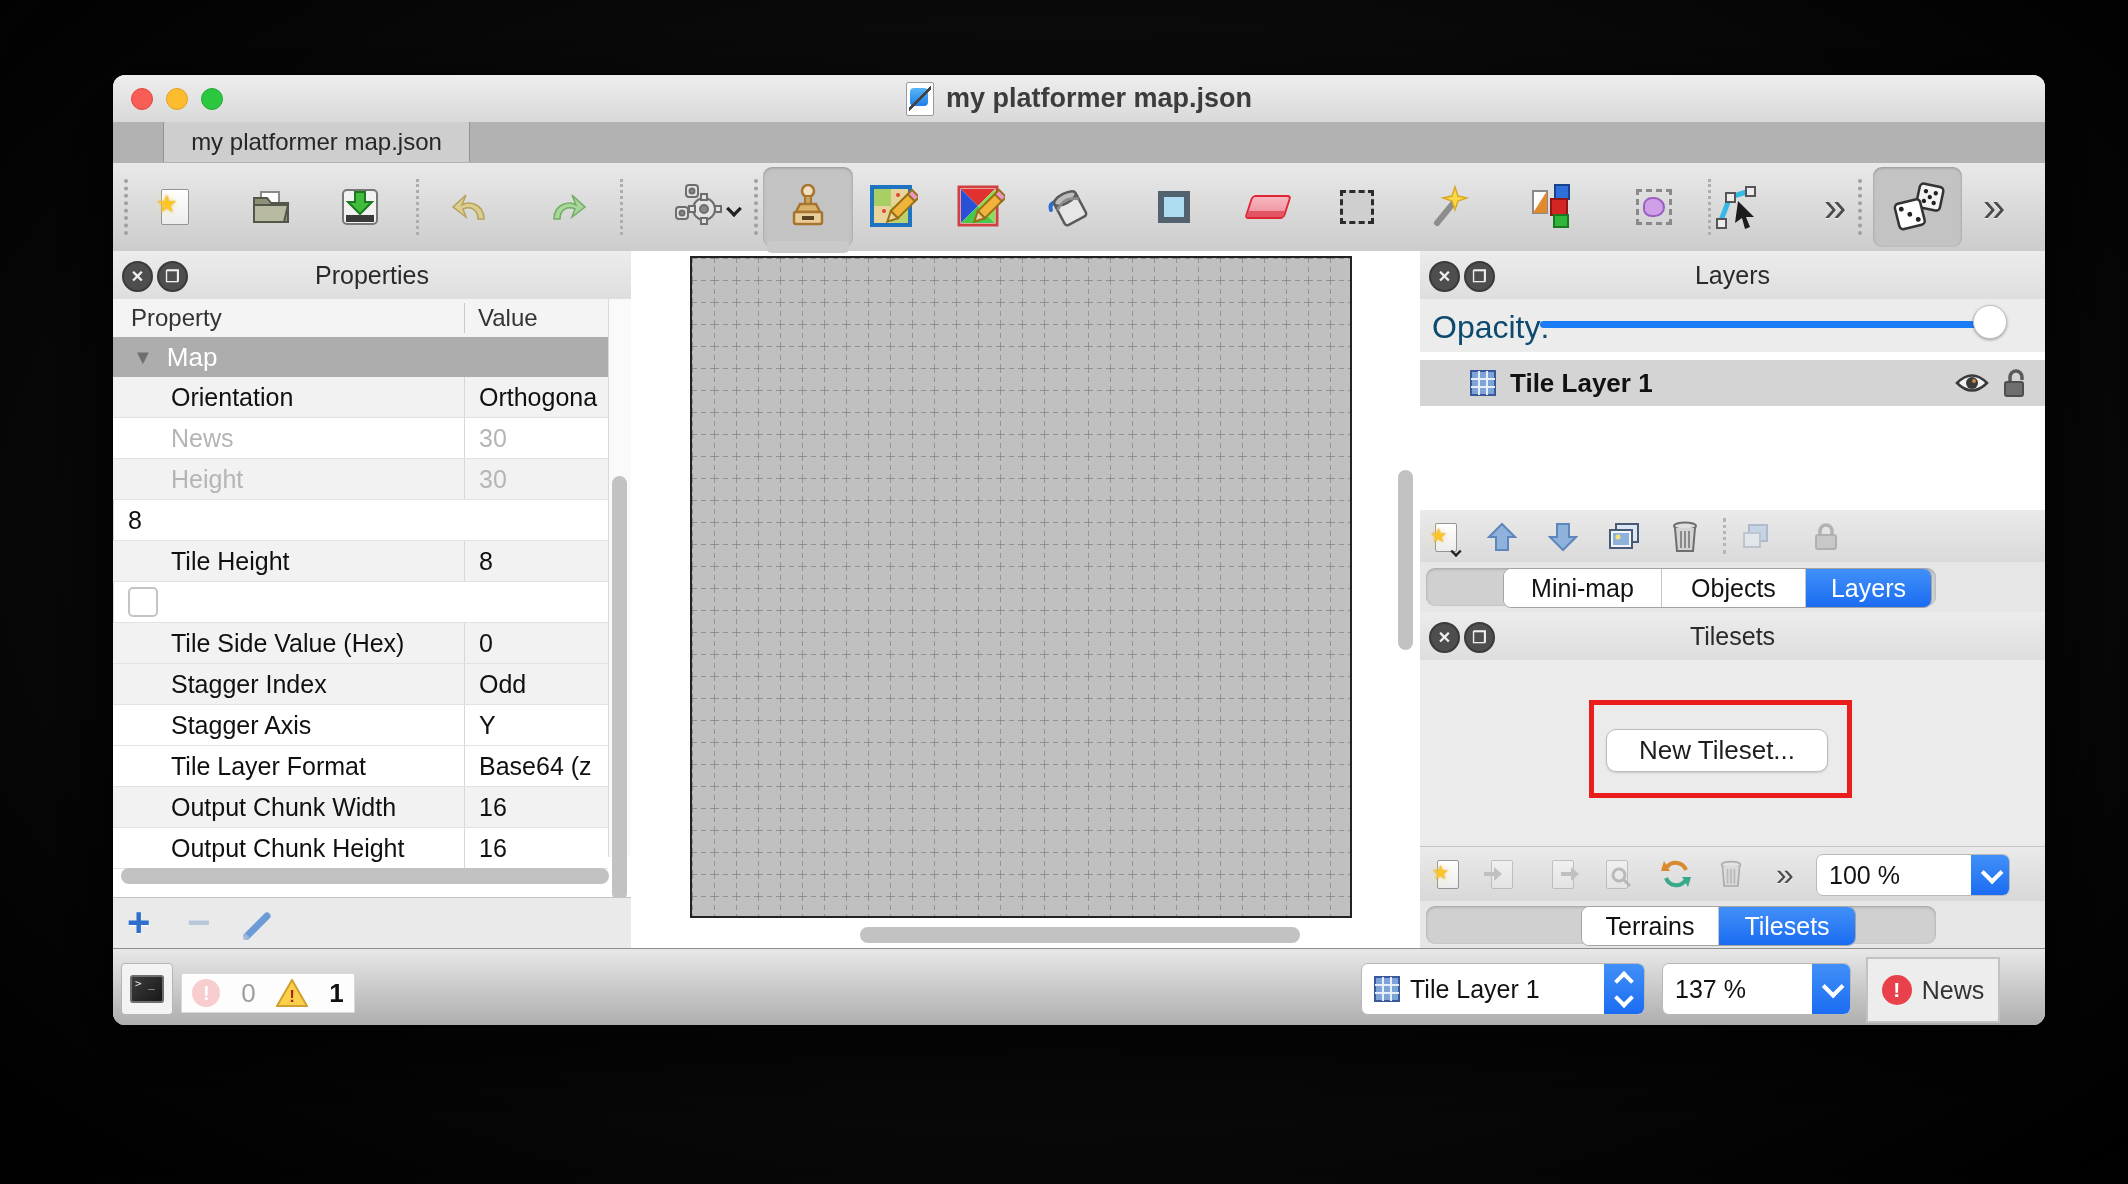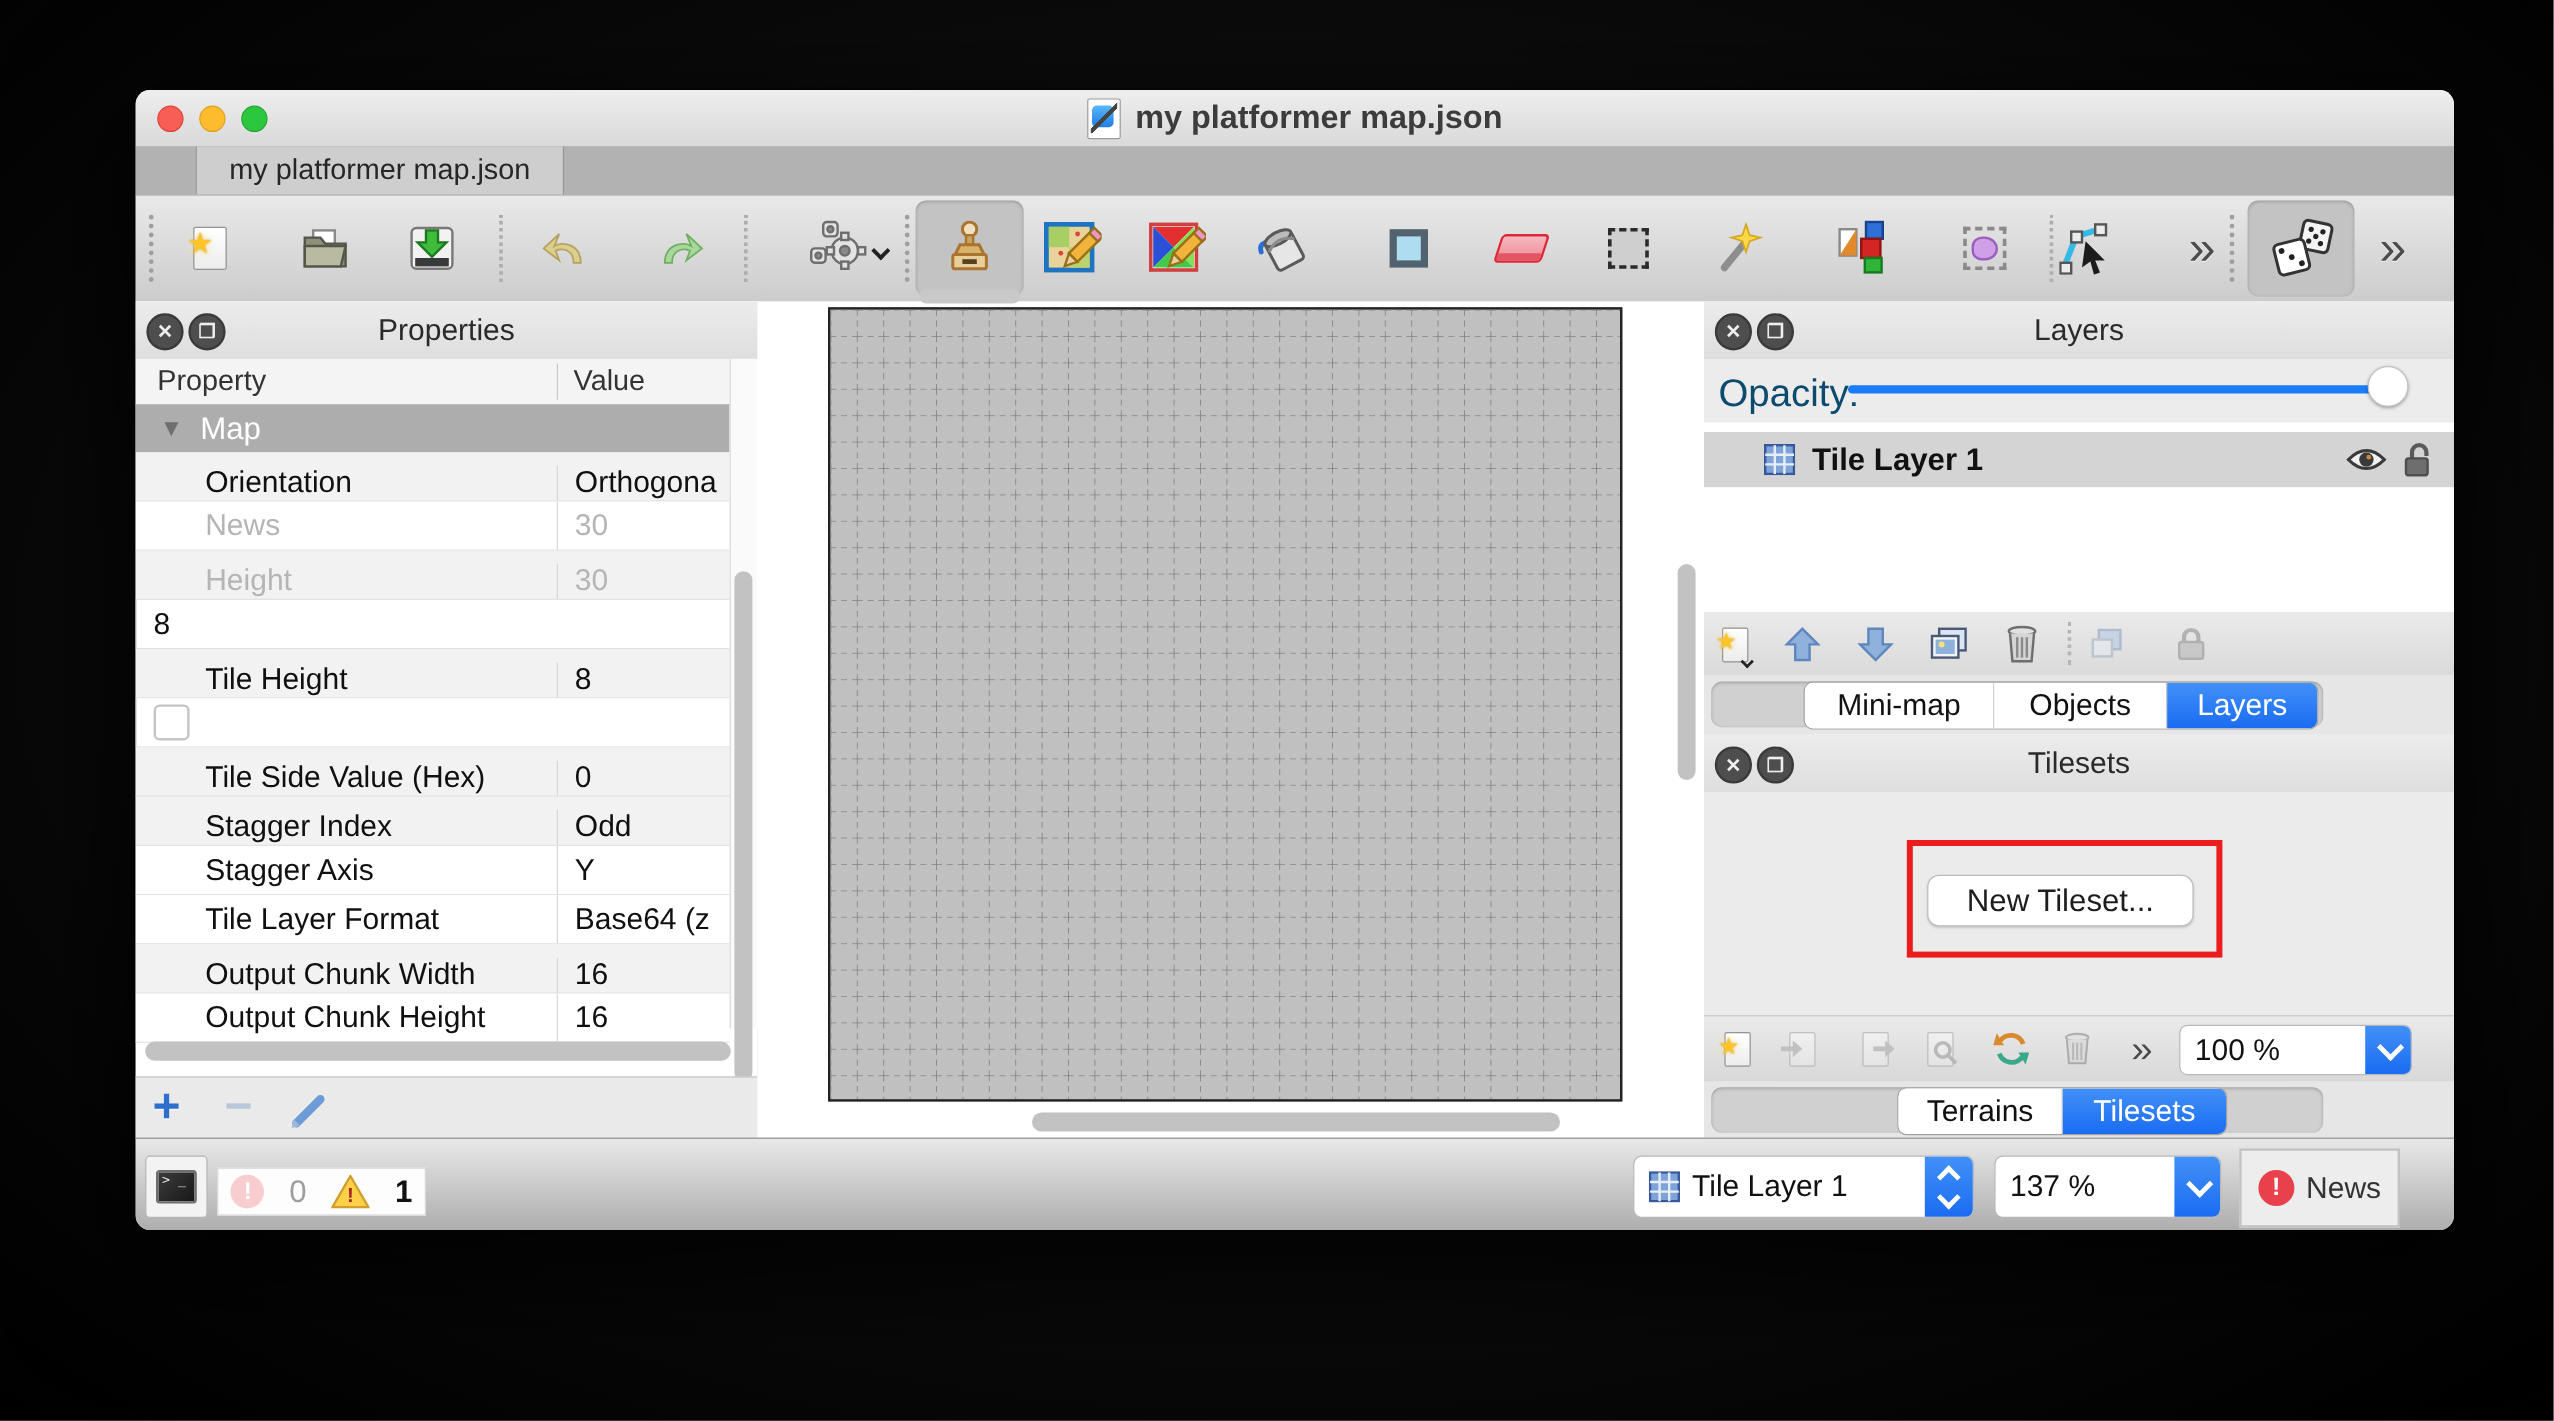--- a/index.html
+++ b/index.html
@@ -42,21 +42,21 @@
   .seg{position:absolute;height:38px;display:flex;border:1px solid #a3a3a3;border-radius:8px;overflow:hidden;background:#fff;}
   .seg .s{height:38px;display:flex;align-items:center;justify-content:center;font-size:25px;color:#111;background:#fff;border-right:1px solid #c6c6c6;}
   .seg .s:last-child{border-right:none;}
   .seg .s.on{background:linear-gradient(#4190f8,#1b6cf2);color:#fff;}
   .thumb{background:#c2c2c2;border-radius:8px;}
   
   #props{left:0;top:176px;width:518px;height:697px;background:#fff;border-right:1px solid #b3b3b3;}
   #prop-colhead{left:0;top:48px;width:518px;height:38px;background:#f4f4f4;border-bottom:1px solid #c9c9c9;font-size:24px;color:#333;}
   #prop-rows{left:0;top:86px;width:495px;height:520px;}
   .prow{height:40px;display:flex;border-bottom:1px solid #e2e2e2;font-size:25px;color:#101010;background:#fff;}
-  .prow.alt{background:#f2f2f2;align-items:flex-end;}
+  .prow.alt{background:#f2f2f2;}
   .prow .lab{width:351px;padding-left:58px;display:flex;align-items:center;box-sizing:border-box;}
   .prow .val{flex:1;border-left:1px solid #d8d8d8;padding-left:14px;display:flex;align-items:center;overflow:hidden;white-space:nowrap;}
   .prow.dis .lab,.prow.dis .val{color:#b5b5b5;}
   #prow-group{height:40px;background:#adadad;display:flex;align-items:center;color:#fff;font-size:26px;}
   #prow-group .tri{color:#6f6f6f;font-size:20px;margin:0 14px 0 20px;}
   .cbox{width:26px;height:26px;background:#fff;border:2px solid #c4c4c4;border-radius:5px;}
   #prop-vscroll{left:495px;top:48px;width:23px;height:558px;background:#fafafa;border-left:1px solid #d9d9d9;}
   #prop-vthumb{left:499px;top:225px;width:15px;height:425px;}
   #prop-hscroll-thumb{left:8px;top:617px;width:488px;height:16px;}
   #prop-footer{left:0;top:646px;width:518px;height:51px;background:#eaeaea;border-top:1px solid #c4c4c4;}

